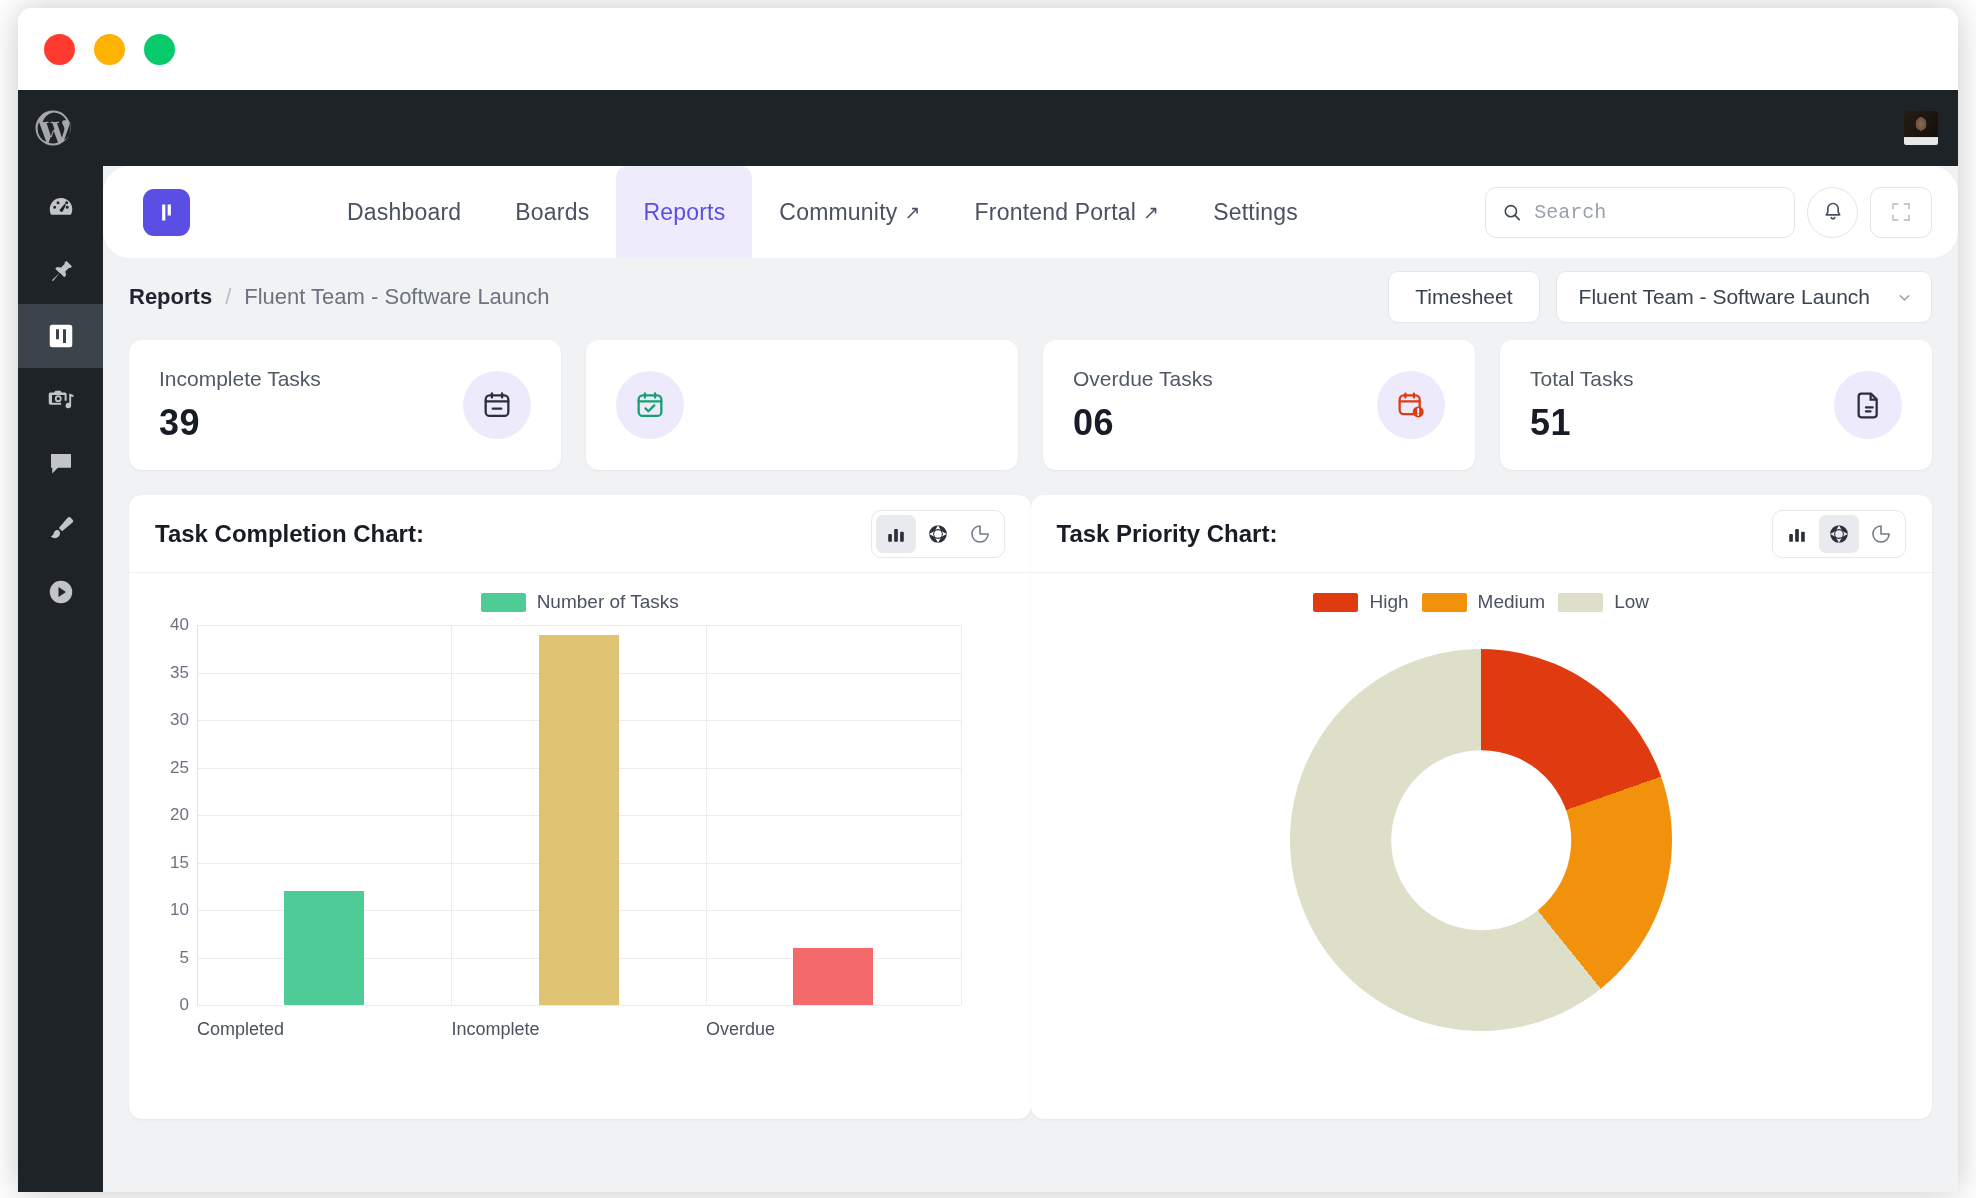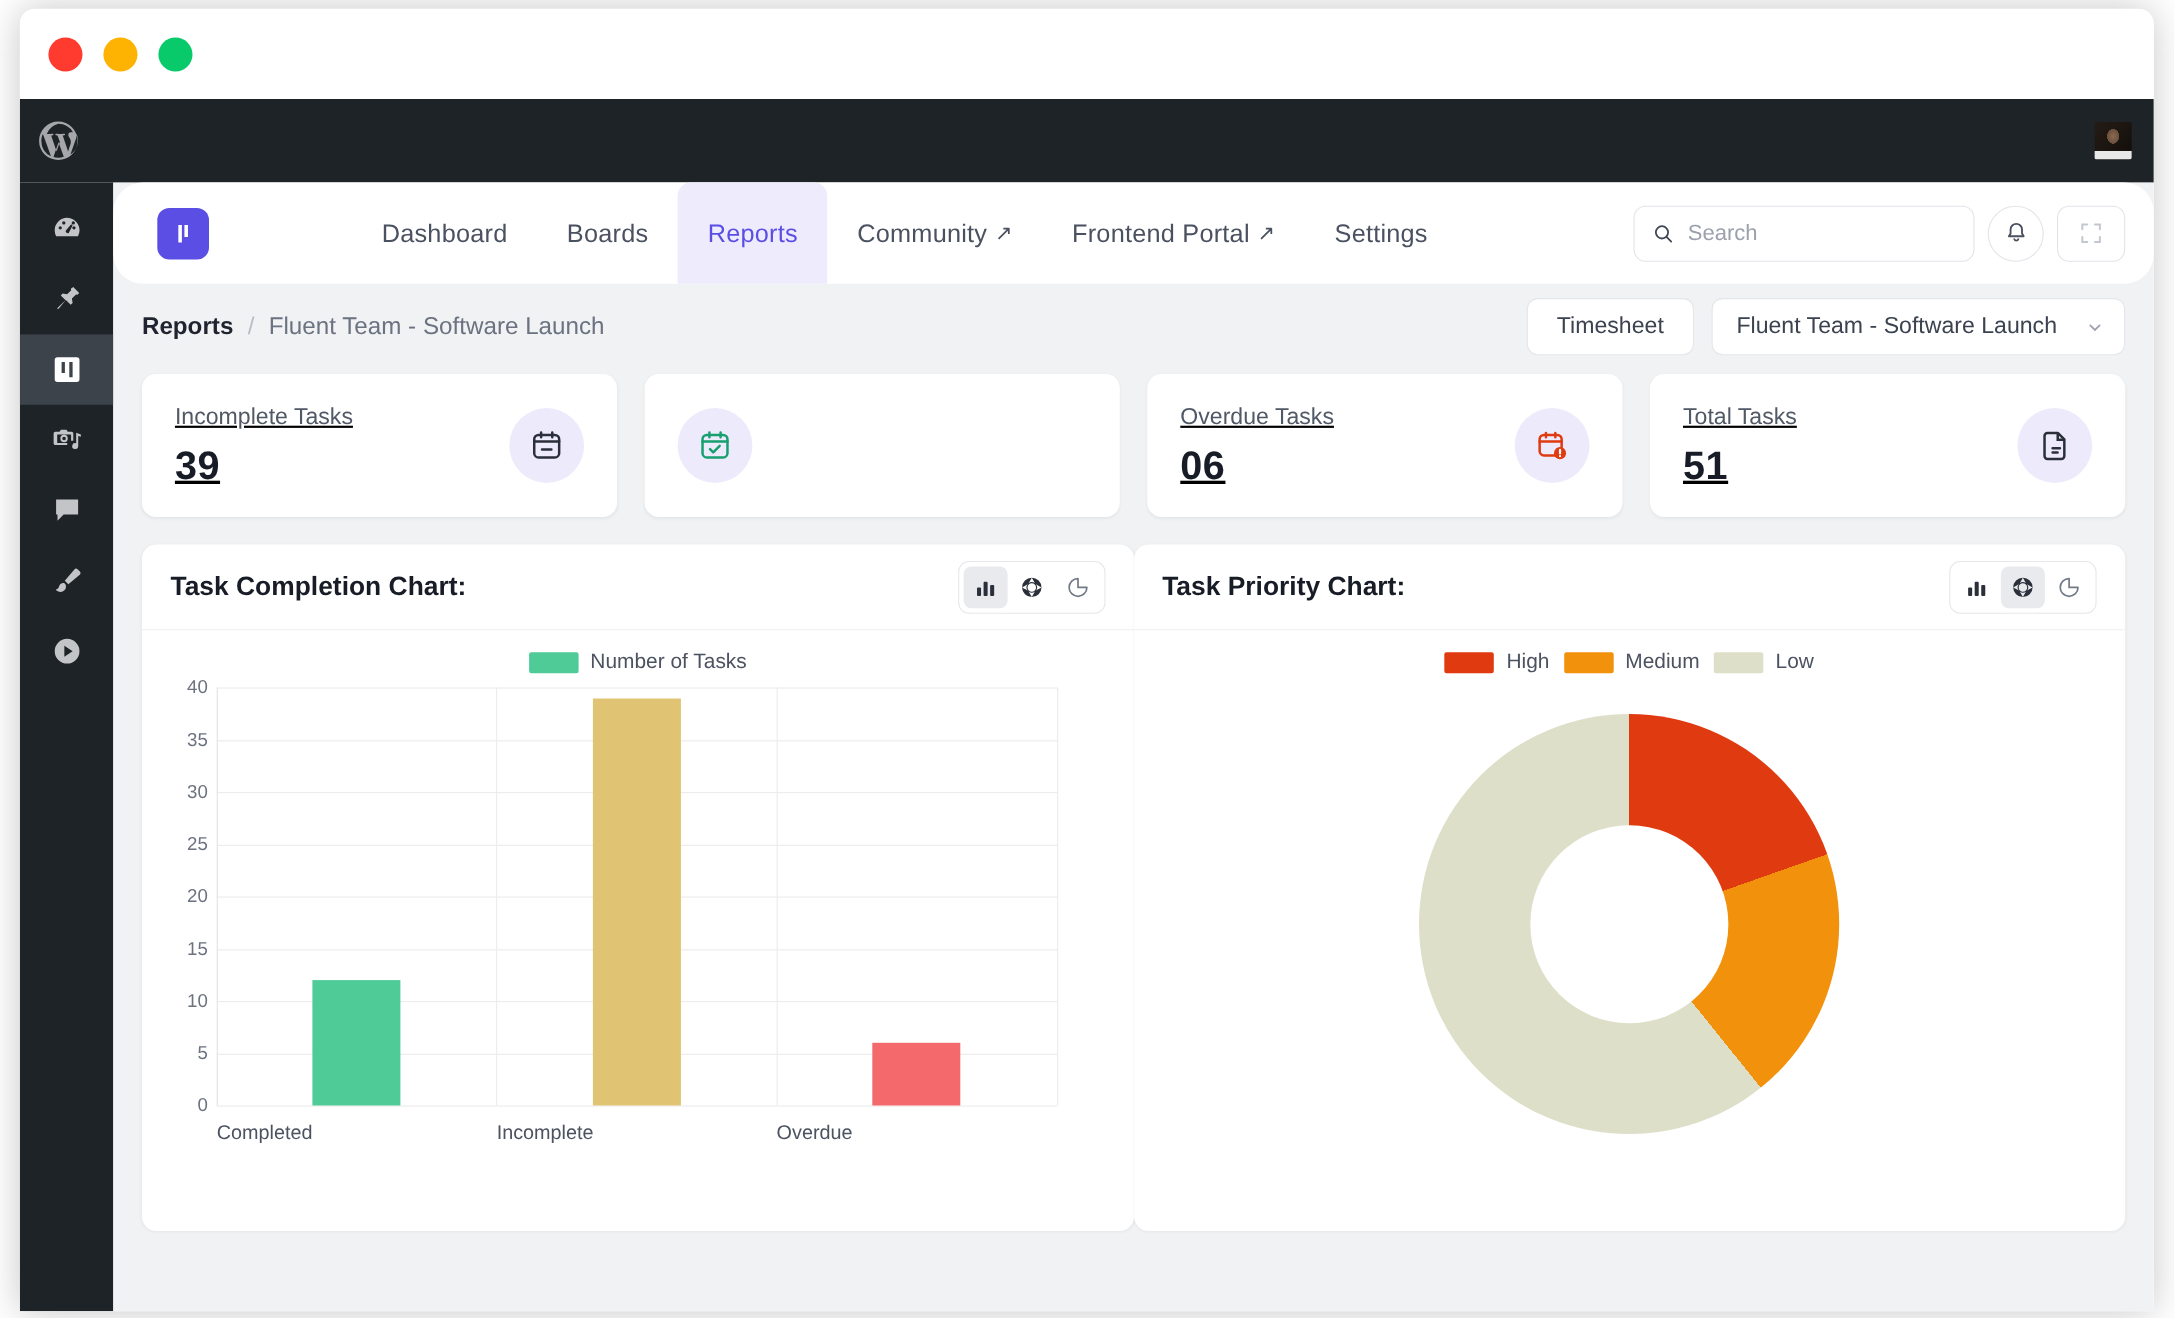--- a/index.html
+++ b/index.html
@@ -113,21 +113,21 @@
     color: #5B4EE4;
     background: #EEEBFD;
     height: 92px;
     align-items: center;
     border-radius: 12px 12px 0 0;
   }
   .ext-arrow { font-size: 19px; line-height: 1; }
 
   .nav-right {
     margin-left: auto;
-    display: flex; align-items: flex-start; gap: 12px;
+    display: flex; align-items: flex-start; gap: 12px; font-family: Liberation Mono, monospace;
   }
   .searchbox {
     width: 310px; height: 51px;
     border: 1.5px solid #e2e4e9;
     border-radius: 11px;
     display: flex; align-items: center;
     padding: 0 16px; gap: 12px;
     background: #fff;
   }
   .searchbox input {
@@ -176,21 +176,21 @@
     height: 52px; padding: 0 18px 0 22px;
     background: #fff; border: 1.5px solid #e4e6ea;
     border-radius: 10px;
     font-size: 21px; color: #3b4250;
     display: flex; align-items: center; gap: 26px;
     cursor: pointer; min-width: 330px;
     justify-content: space-between;
   }
 
   
-  .stats { display: flex; gap: 25px; margin-top: 4px; text-decoration: underline; }
+  .stats { display: flex; gap: 25px; margin-top: 4px; }
   .stat {
     flex: 1;
     background: #fff;
     border-radius: 13px;
     height: 130px;
     padding: 26px 30px;
     display: flex; align-items: center; justify-content: space-between;
     box-shadow: 0 1px 3px rgba(16,24,40,.05);
   }
   .stat-label { font-size: 21px; color: #515866; margin-bottom: 11px; }

